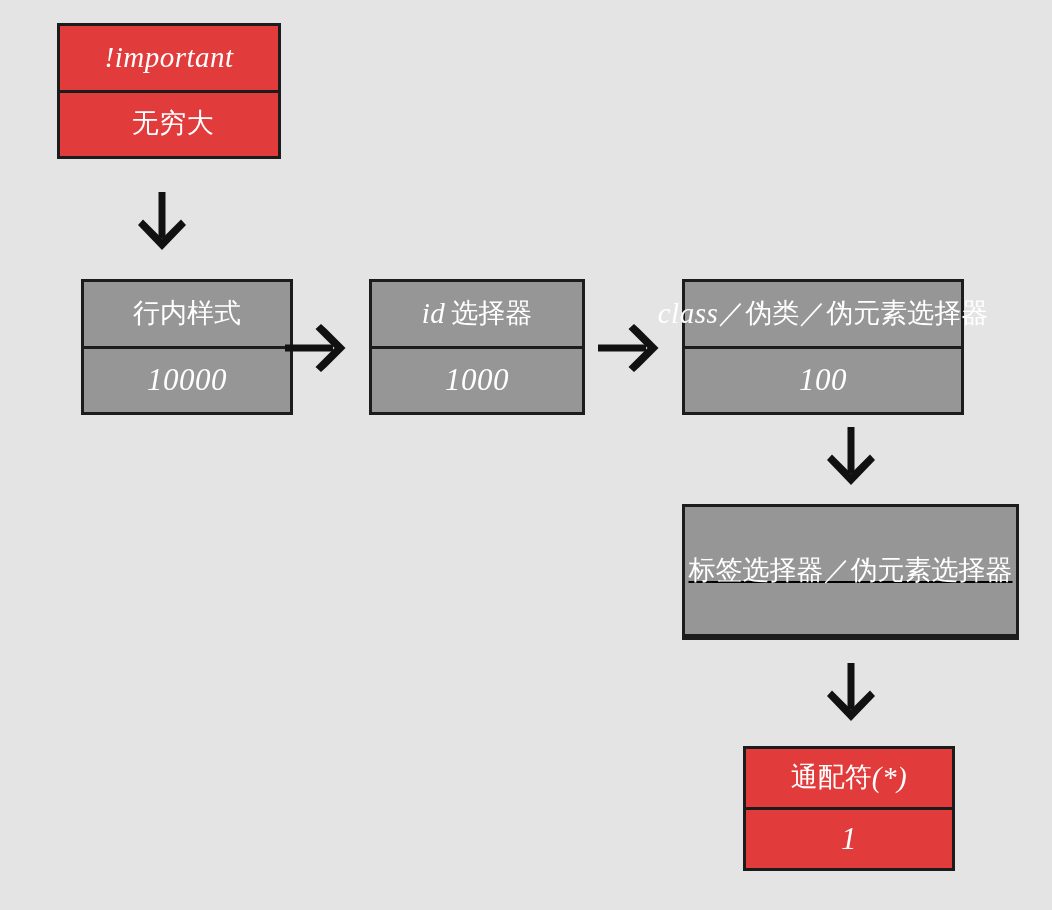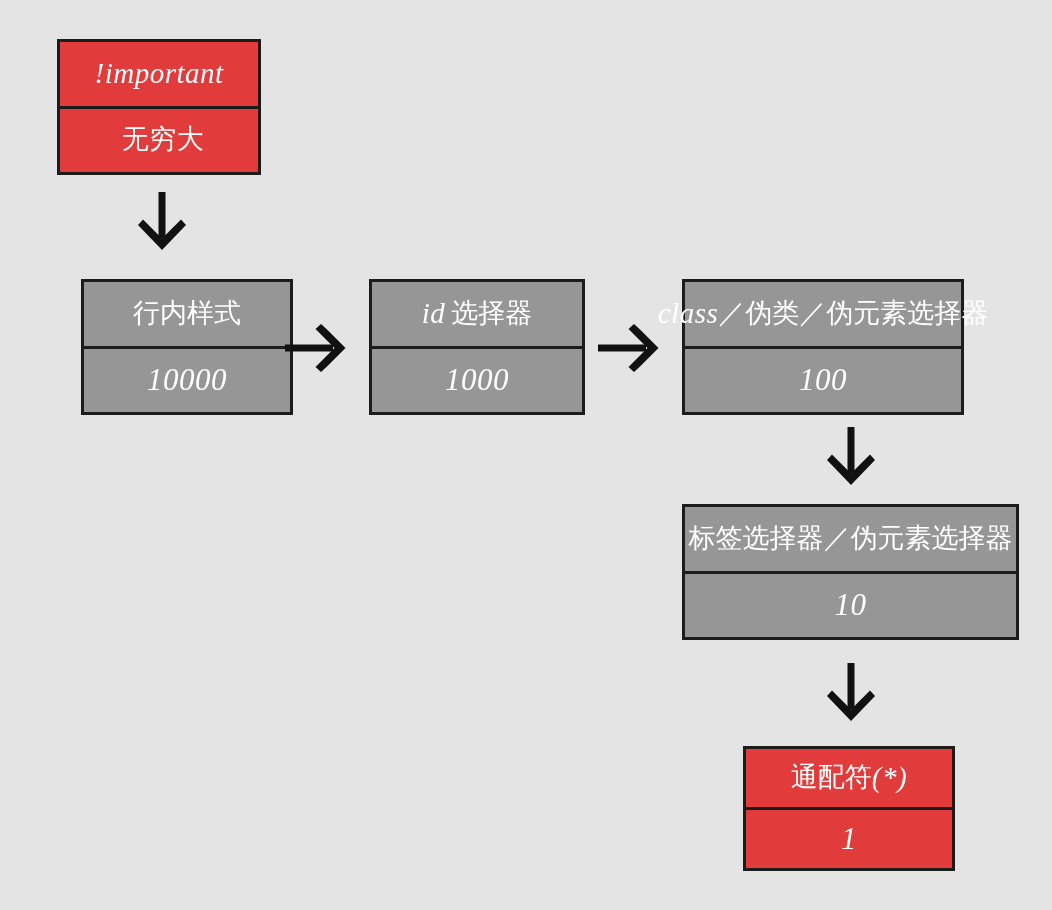--- a/index.html
+++ b/index.html
@@ -53,25 +53,25 @@
   
   .ser {
     font-family: "Liberation Serif", serif;
     font-style: italic;
     font-size: 29px;
     letter-spacing: 0.5px;
   }
   .sp { display: inline-block; width: 6px; }
 
   
-  #node-important      { left: 57px;  top: 39px;  width: 204px; height: 136px; }
+  #node-important      { left: 57px;  top: 23px;  width: 224px; height: 136px; }
   #node-inline-style   { left: 57px;  top: 279px; width: 212px; height: 136px; margin-left: 24px; }
   #node-id-selector    { left: 369px; top: 279px; width: 216px; height: 136px; }
   #node-class-selector { left: 682px; top: 279px; width: 282px; height: 136px; }
-  #node-tag-selector   { left: 682px; top: 504px; width: 337px; height: 136px; }
+  #node-tag-selector   { left: 682px; top: 504px; width: 337px; height: 136px; text-decoration: underline; }
   #node-wildcard       { left: 743px; top: 746px; width: 212px; height: 125px; }
 
   
   .arrow { position: absolute; }
   .arrow svg { display: block; }
 
   #arrow-important-to-inline { left: 134px; top: 192px; }
   #arrow-inline-to-id        { left: 285px; top: 320px; }
   #arrow-id-to-class         { left: 598px; top: 320px; }
   #arrow-class-to-tag        { left: 823px; top: 427px; }
@@ -110,21 +110,20 @@
       <span class="ser">class</span>
       <span>／伪类／伪元素选择器</span>
     </div>
     <div class="cell value">100</div>
   </div>
 
   <div class="node gray" id="node-tag-selector">
     <div class="cell label">
       <span>标签选择器／伪元素选择器</span>
     </div>
-    <div class="cell value">10</div>
   </div>
 
   <div class="node red" id="node-wildcard">
     <div class="cell label">
       <span>通配符</span>
       <span class="ser">(*)</span>
     </div>
     <div class="cell value">1</div>
   </div>
 

